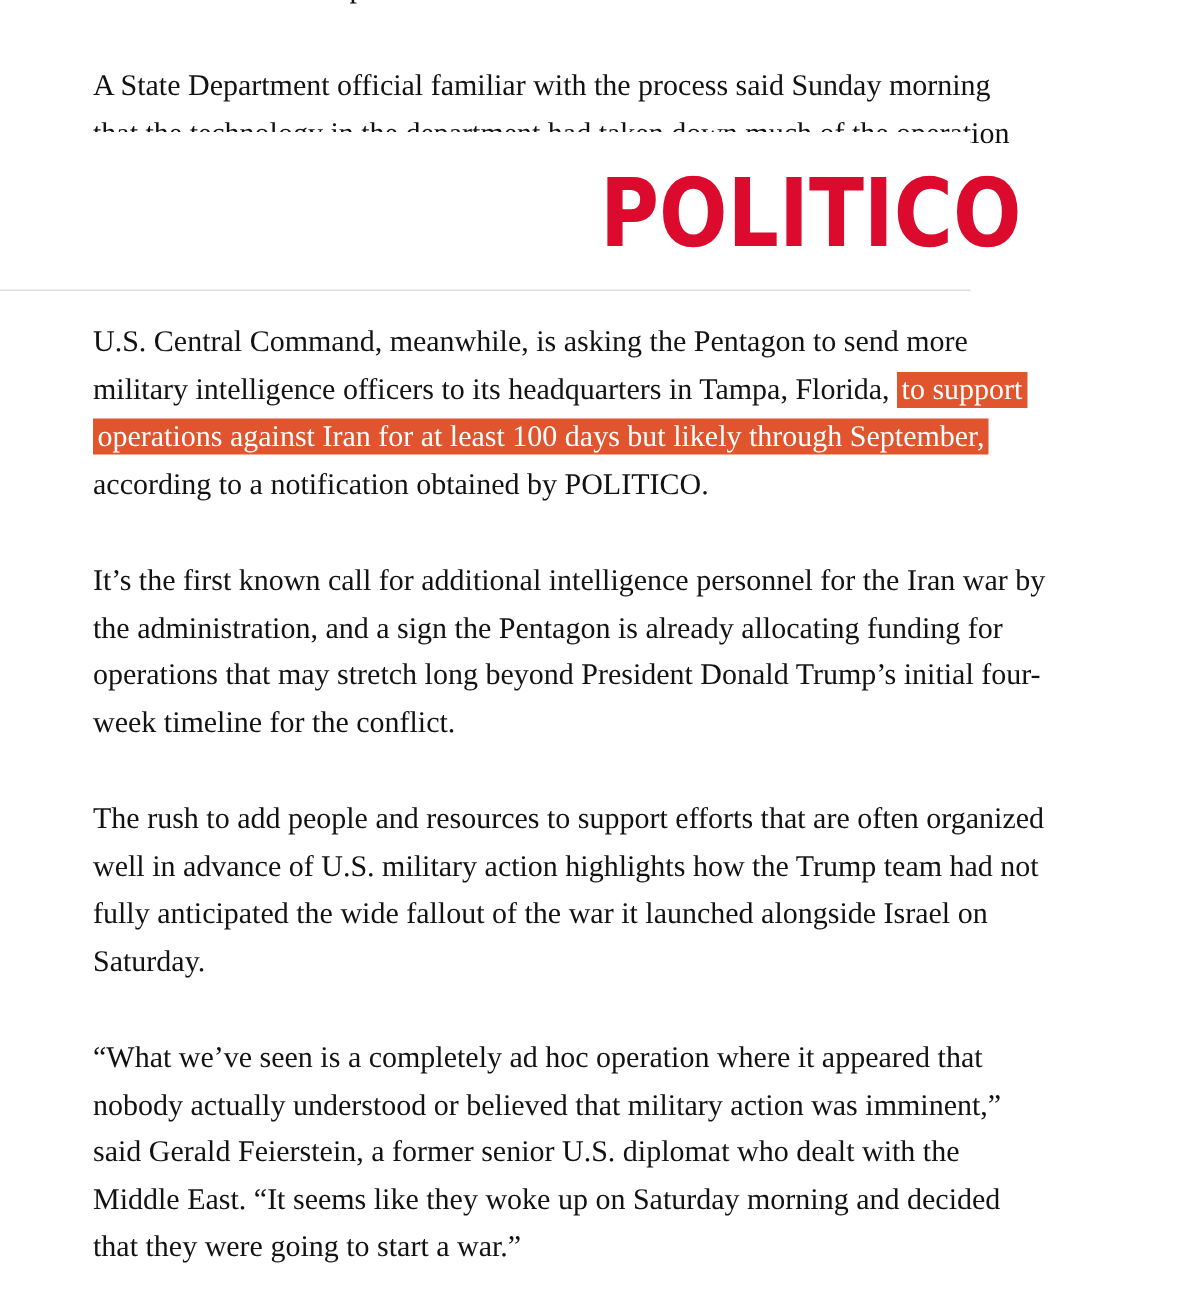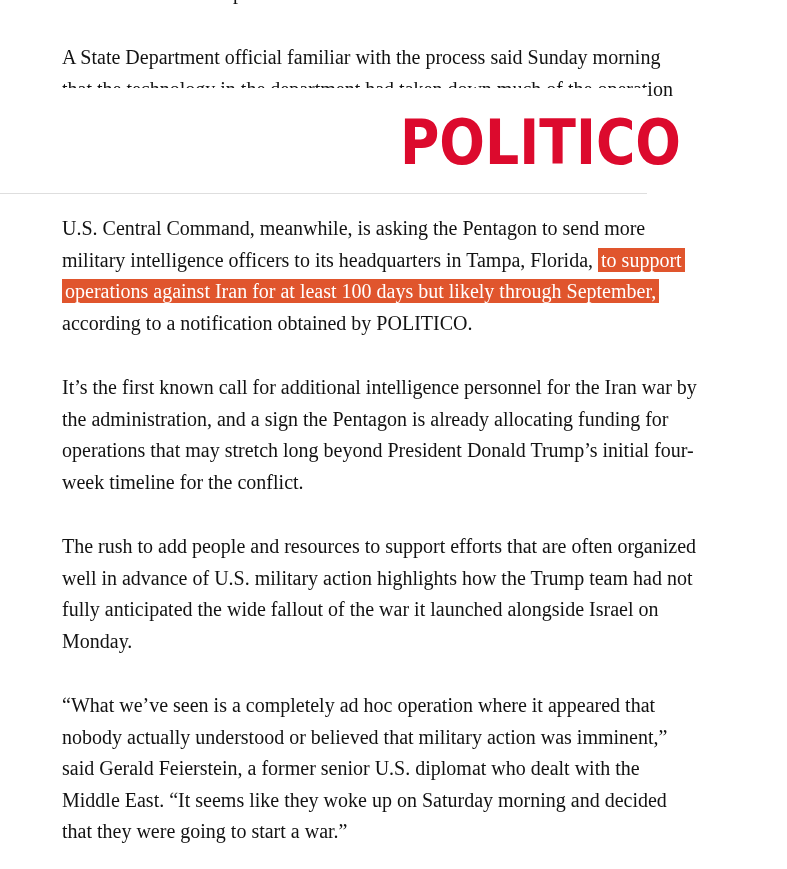--- a/index.html
+++ b/index.html
@@ -78,21 +78,21 @@
 according to a notification obtained by POLITICO.</span></p>
 
     <p class="para">It’s the first known call for additional intelligence personnel for the Iran war by
 the administration, and a sign the Pentagon is already allocating funding for
 operations that may stretch long beyond President Donald Trump’s initial four-
 week timeline for the conflict.</p>
 
     <p class="para">The rush to add people and resources to support efforts that are often organized
 well in advance of U.S. military action highlights how the Trump team had not
 fully anticipated the wide fallout of the war it launched alongside Israel on
-Monday.</p>
+Saturday.</p>
 
     <p class="para">“What we’ve seen is a completely ad hoc operation where it appeared that
 nobody actually understood or believed that military action was imminent,”
 said Gerald Feierstein, a former senior U.S. diplomat who dealt with the
 Middle East. “It seems like they woke up on Saturday morning and decided
 that they were going to start a war.”</p>
   </div>
 
 </div>
 

